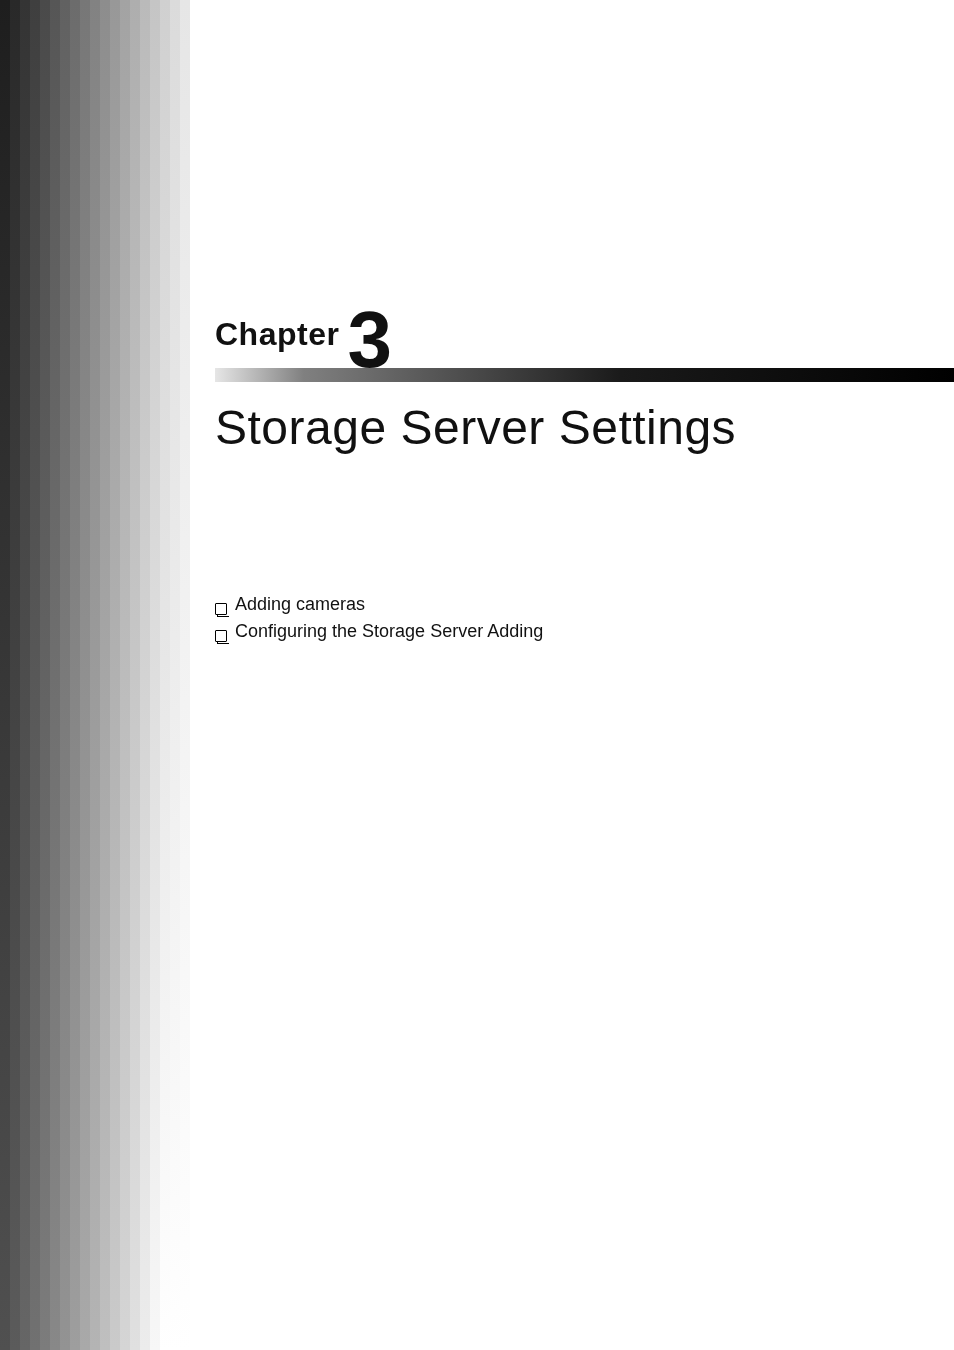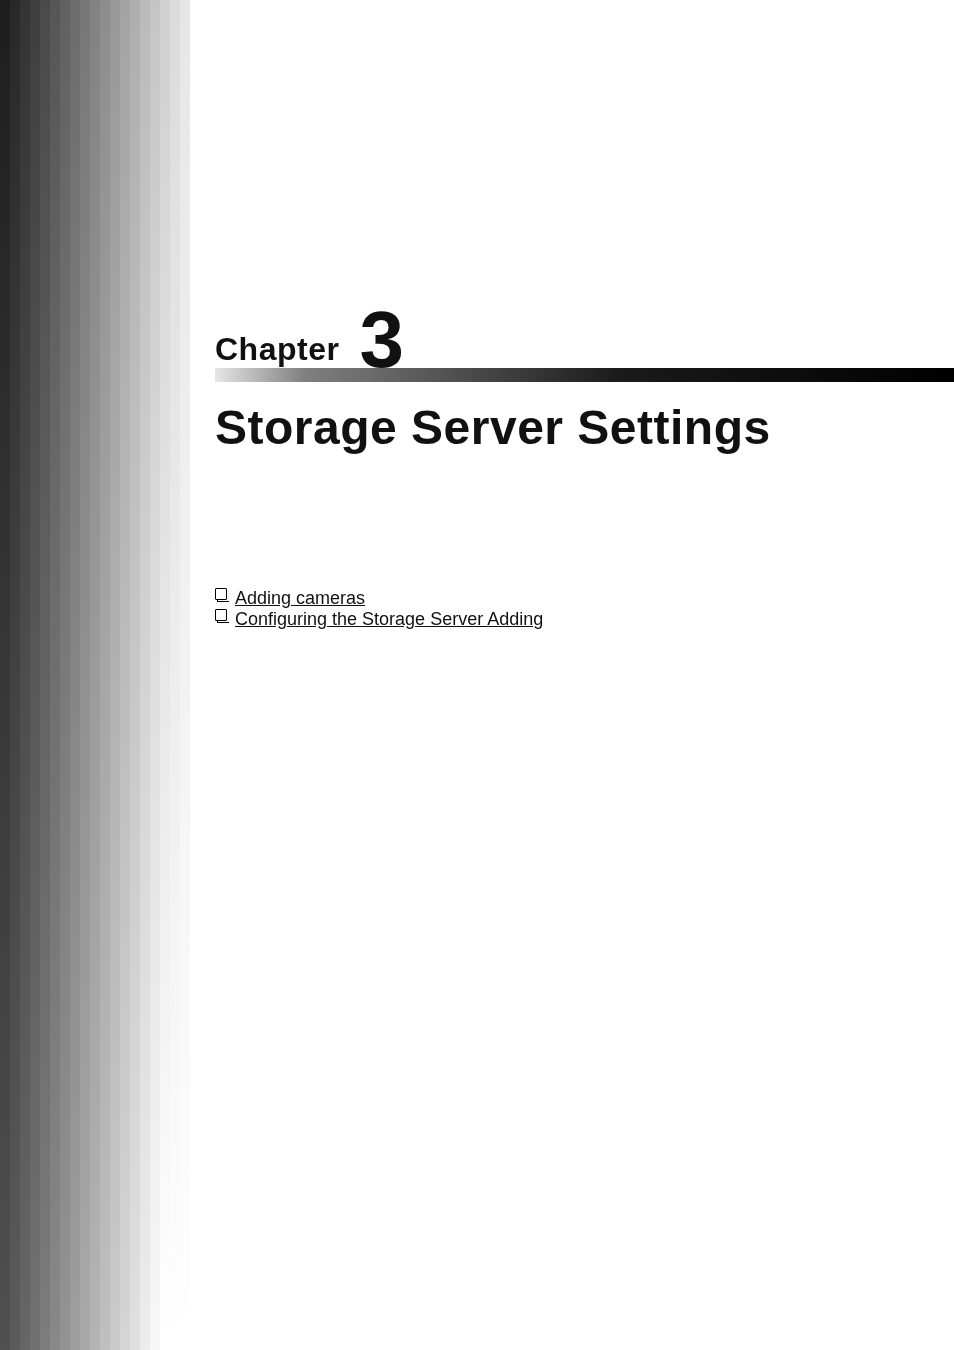--- a/index.html
+++ b/index.html
@@ -36,22 +36,21 @@
     top: 0;
     right: 0;
     bottom: 0;
   }
 
   .chapter-line {
     position: absolute;
     top: 300px;
     left: 0;
     display: flex;
-    align-items: flex-end;
-    gap: 12px;
+    align-items: center;
   }
   .chapter-label {
     font-size: 32px;
     font-weight: 700;
     letter-spacing: 0.5px;
     color: #111;
   }
   .chapter-number {
     font-size: 80px;
     font-weight: 700;
@@ -69,37 +68,36 @@
     right: 0;
     height: 14px;
     background: linear-gradient(to right, #e6e6e6 0%, #808080 12%, #1a1a1a 55%, #000 100%);
   }
 
   .chapter-title {
     position: absolute;
     top: 400px;
     left: 0;
     font-size: 48px;
-    font-weight: 700;
+    font-weight: 400;
     color: #111;
     letter-spacing: 0.5px;
   }
 
   .toc {
     position: absolute;
     top: 588px;
     left: 0;
     font-size: 18px;
     color: #111;
   }
   .toc-item {
-    margin: 0 0;
+    margin: 6px 0;
     display: flex;
-    align-items: flex-start;
-    text-decoration: underline;
+    align-items: flex-end;
   }
   .toc-item .bullet {
     display: inline-block;
     width: 12px;
     height: 12px;
     margin-right: 8px;
     position: relative;
   }
   .toc-item .bullet::before {
     content: "";

